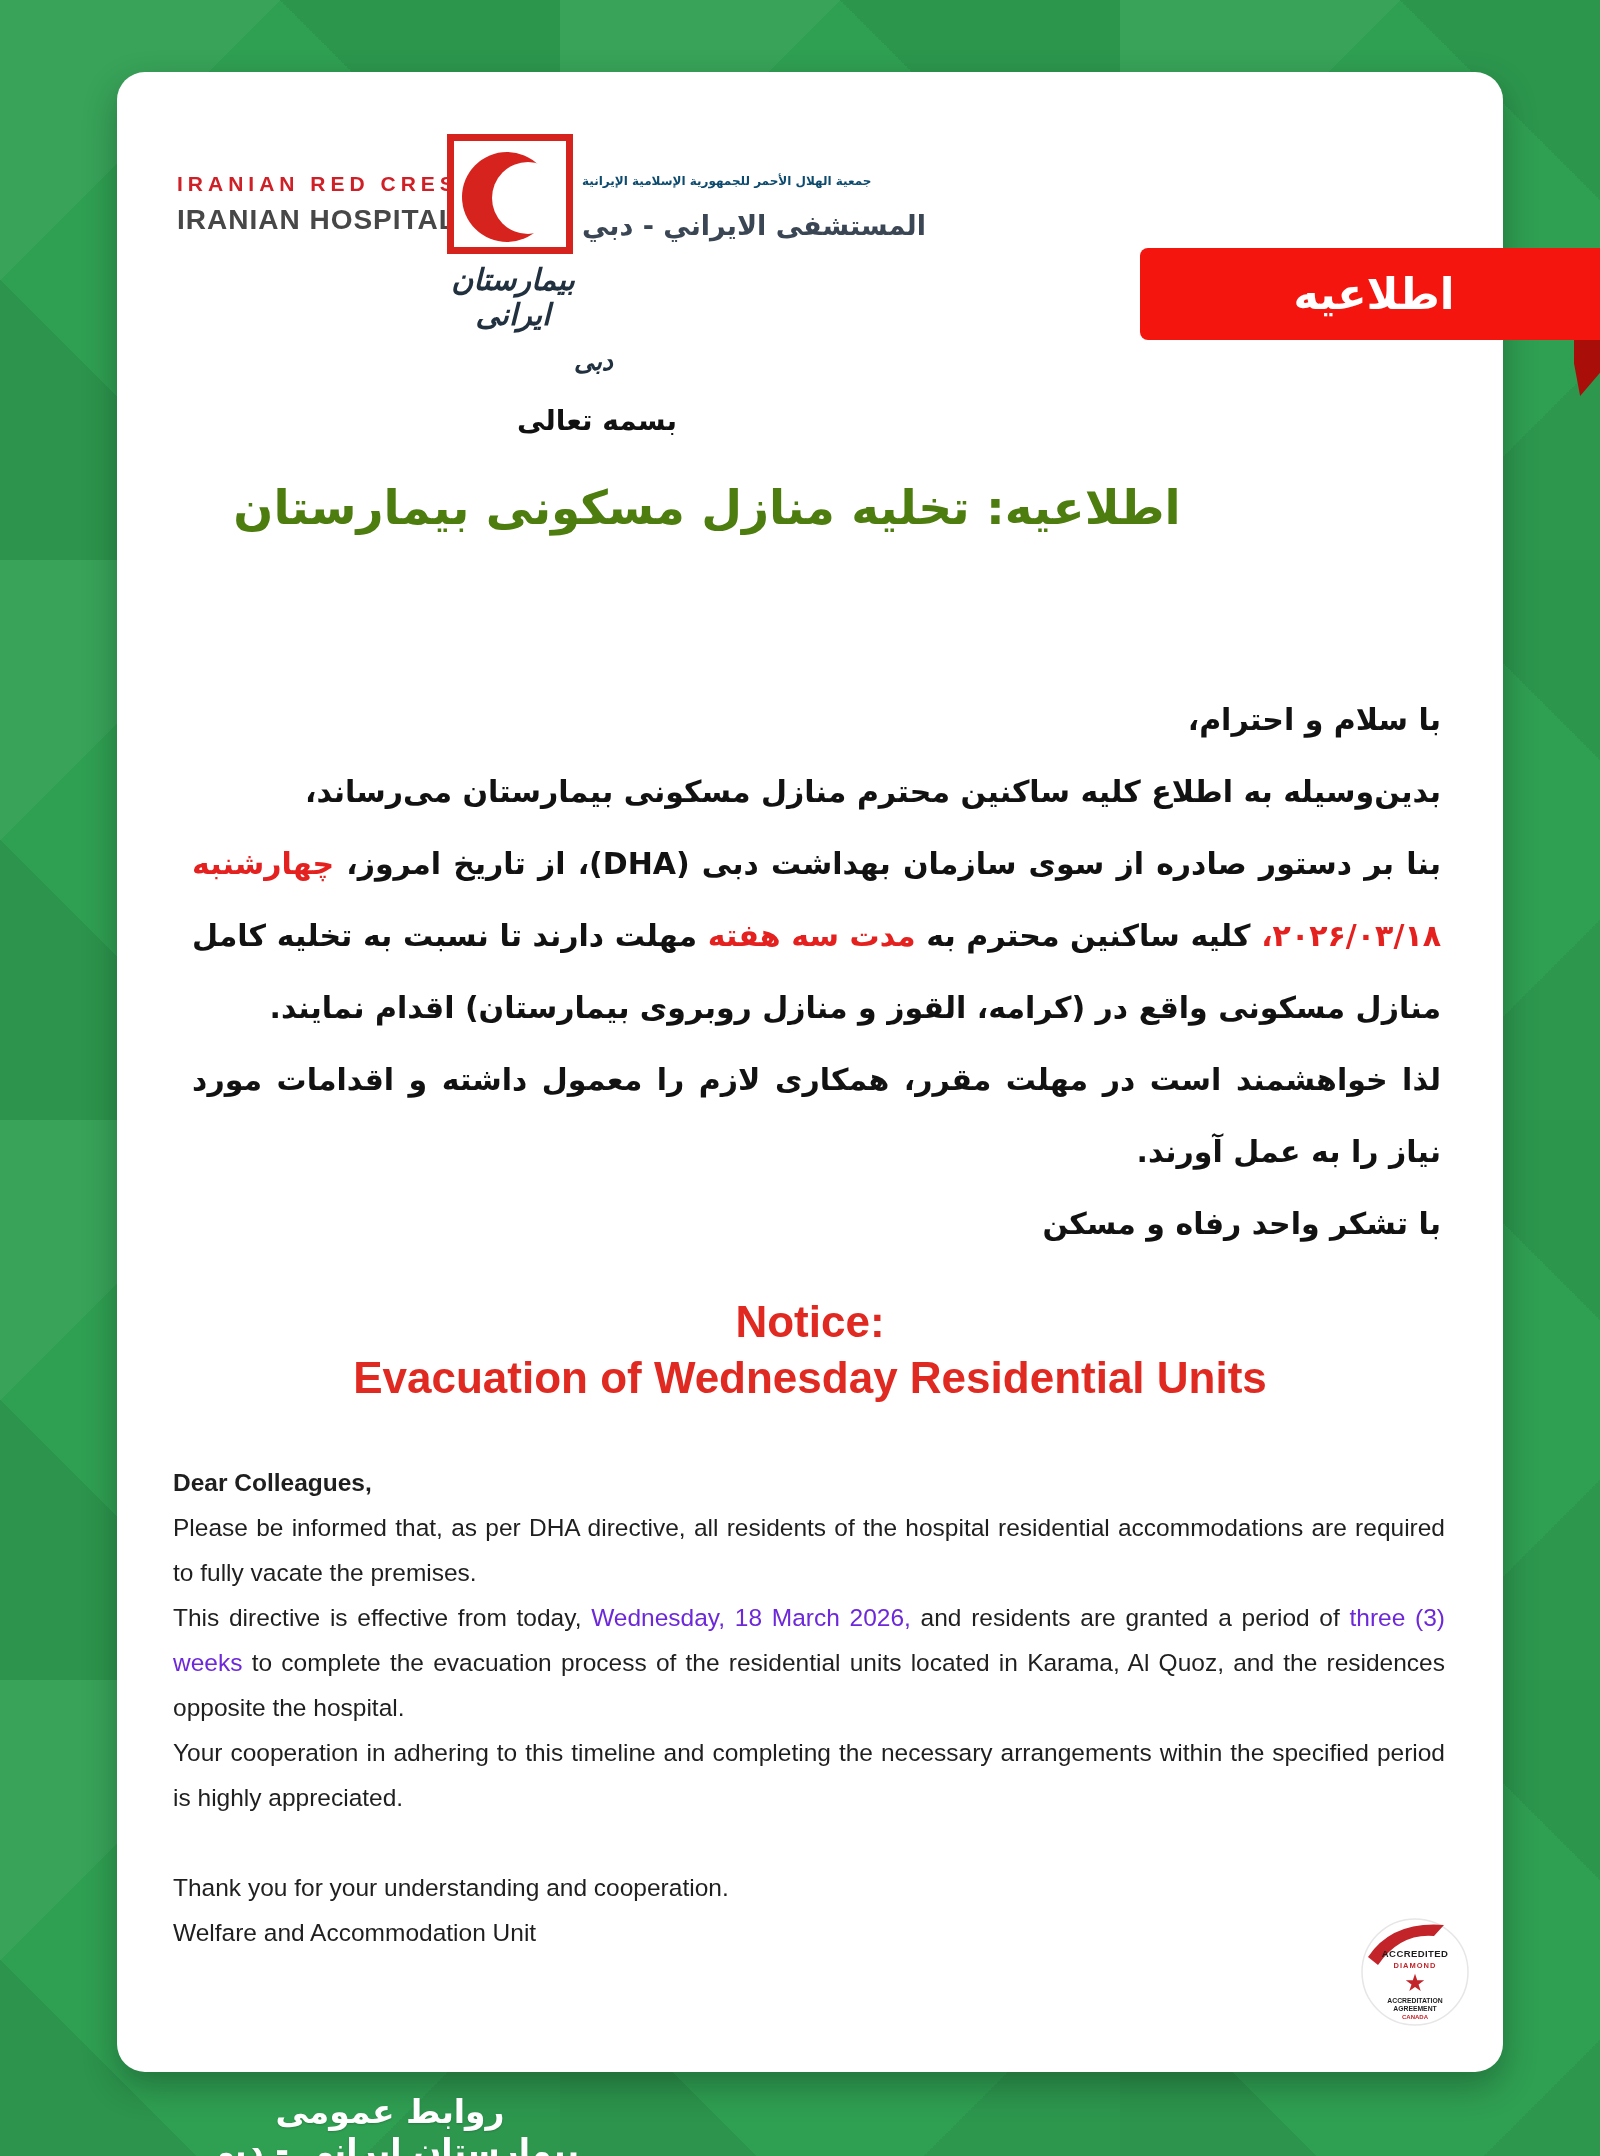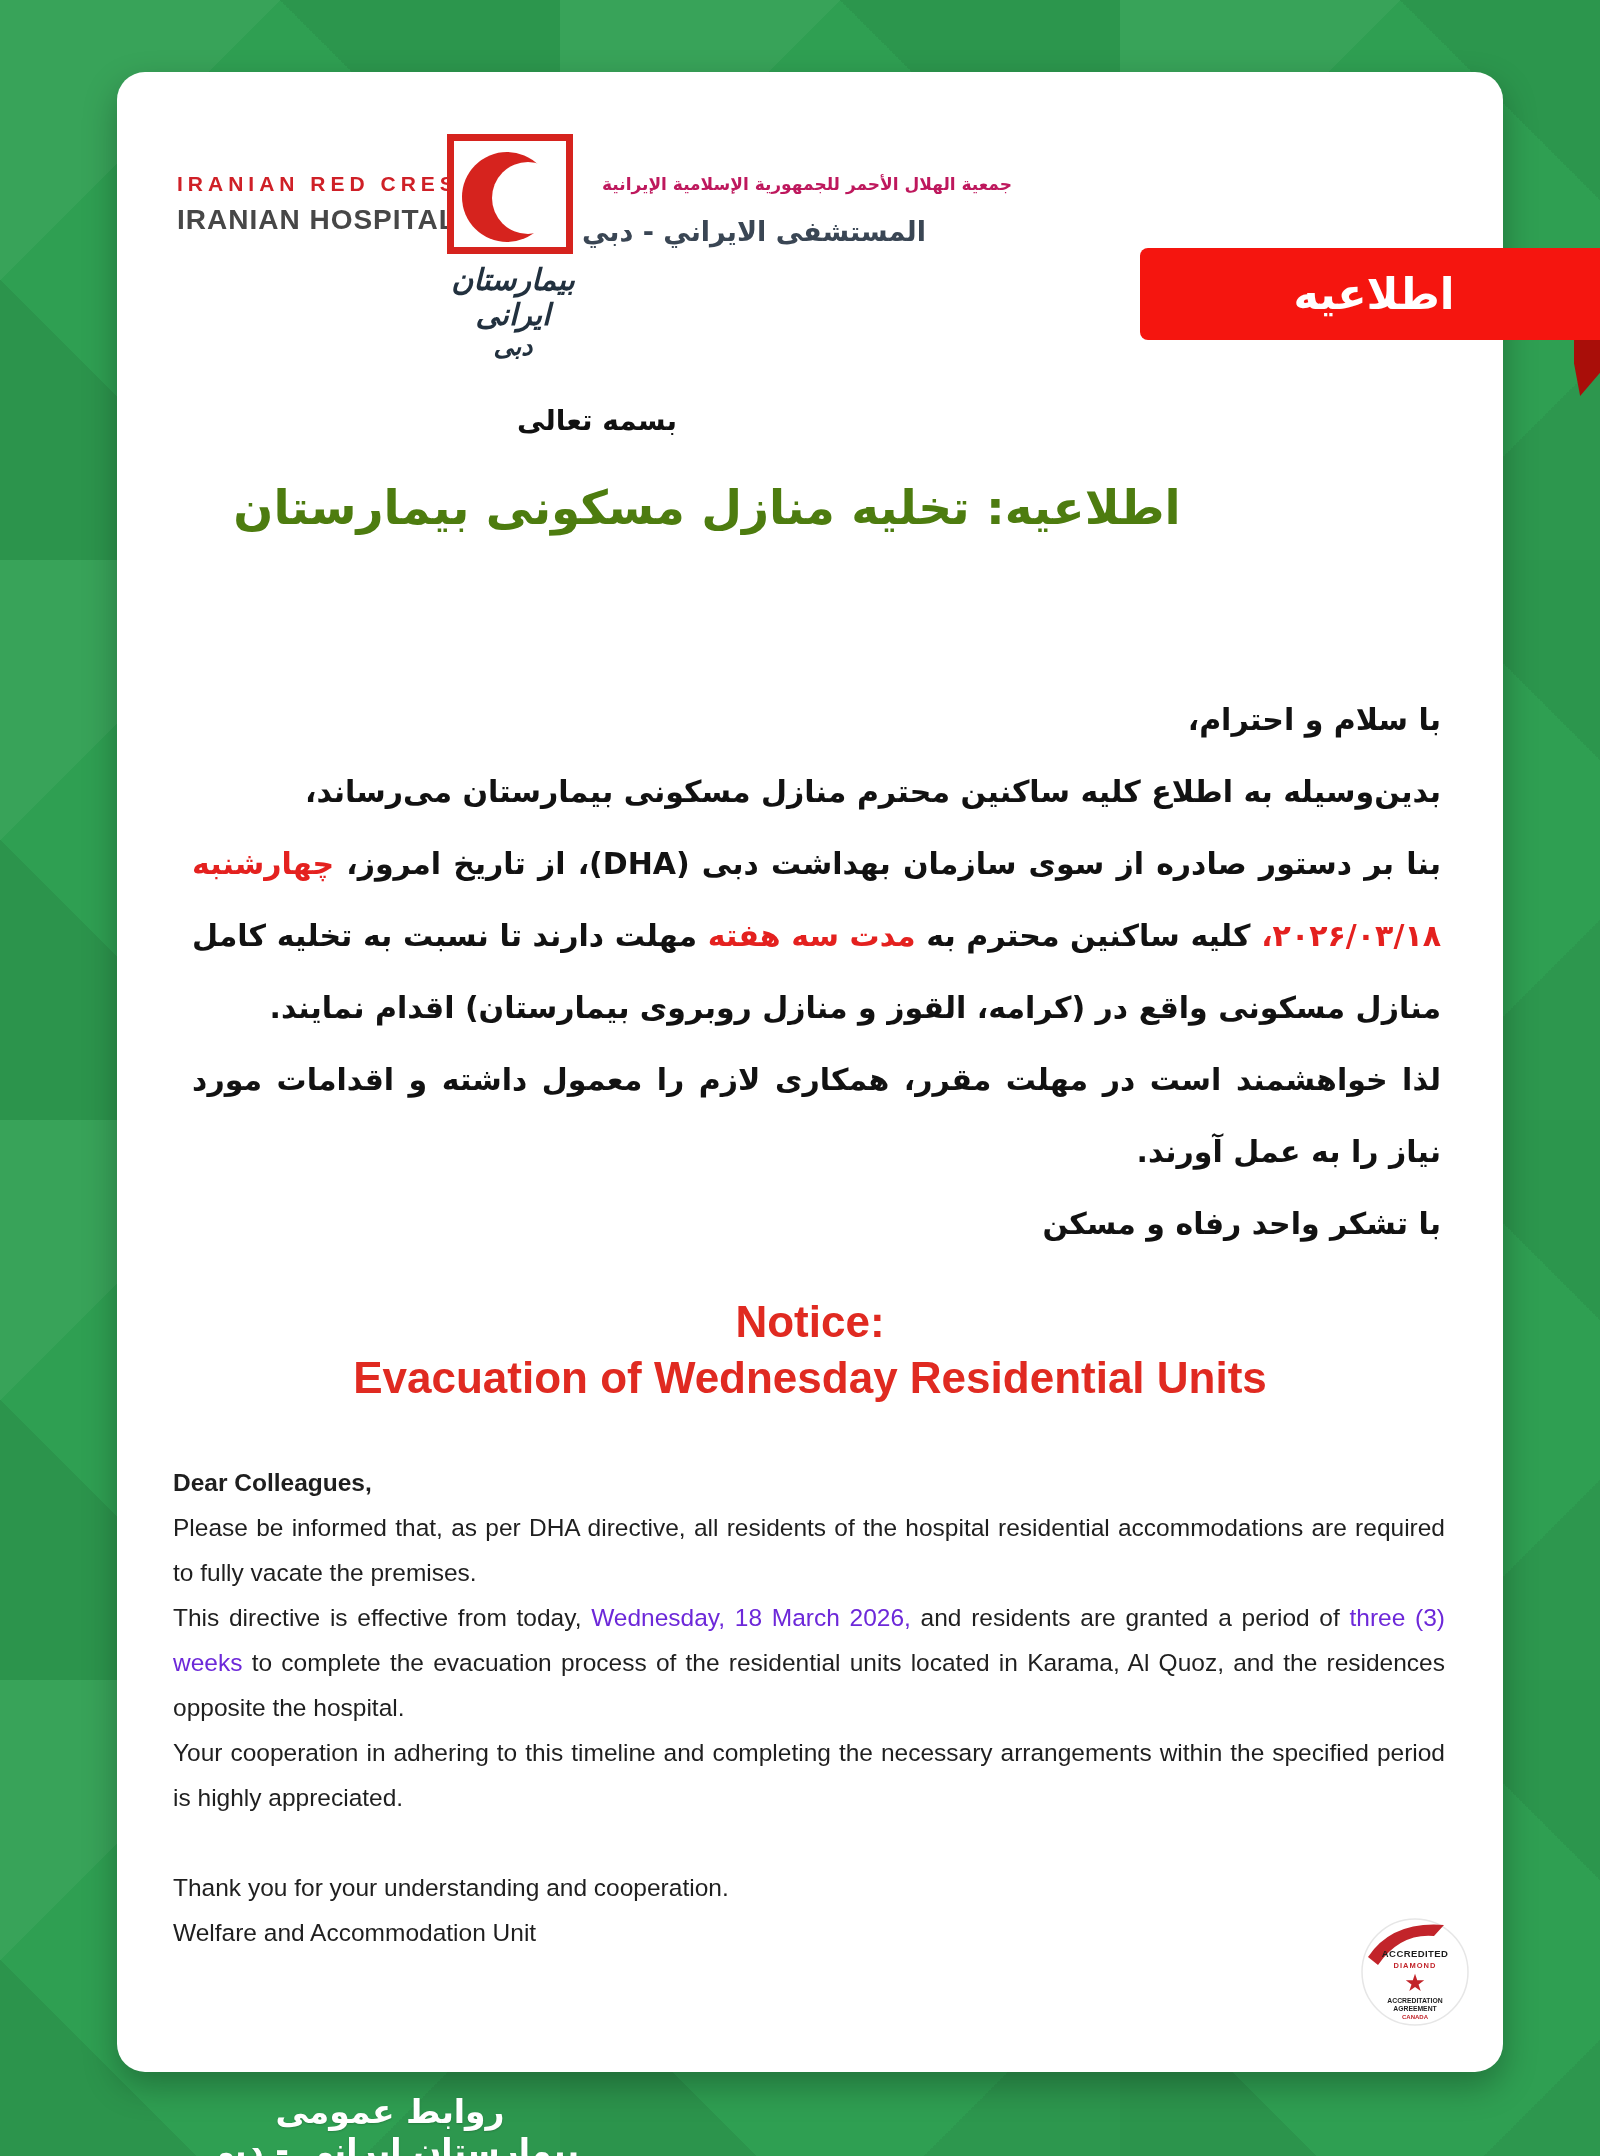--- a/index.html
+++ b/index.html
@@ -31,24 +31,24 @@
 
   .logo{ position:absolute; left:330px; top:62px; width:126px; height:120px;
          border:7px solid #d6231e; background:#fff; }
   .logo .disc{ position:absolute; left:8px; top:11px; width:90px; height:90px;
                background:#d6231e; border-radius:50%; }
   .logo .cut{ position:absolute; left:38px; top:21px; width:72px; height:72px;
               background:#fff; border-radius:50%; }
   .calligraphy{ position:absolute; left:296px; top:190px; width:200px; text-align:center;
                 color:#22313f; font-style:italic; font-weight:600; direction:rtl; }
   .calligraphy .c1{ font-size:30px; }
-  .calligraphy .c2{ font-size:25px; margin-top:0; }
+  .calligraphy .c2{ font-size:25px; margin-top:15px;text-align:right; }
 
   .org-ar{ position:absolute; left:465px; top:102px; direction:rtl; text-align:left; }
-  .org-ar .a1{ color:#be185d; font-size:17px; font-weight:600;margin-left:20px; }
+  .org-ar .a1{ color:#0c4a6e; font-size:12px; font-weight:600; }
   .org-ar .a2{ color:#3a4654; font-size:27px; font-weight:700; margin-top:22px; }
 
   .ribbon{
     position:absolute; left:1023px; top:176px; width:468px; height:92px;
     background:#f5150f; border-radius:8px 0 0 8px;
     display:flex; align-items:center; justify-content:center;
     color:#fff; font-size:43px; font-weight:700; direction:rtl;
   }
   .ribbon::after{
     content:""; position:absolute; right:0; top:92px; width:34px; height:56px;

